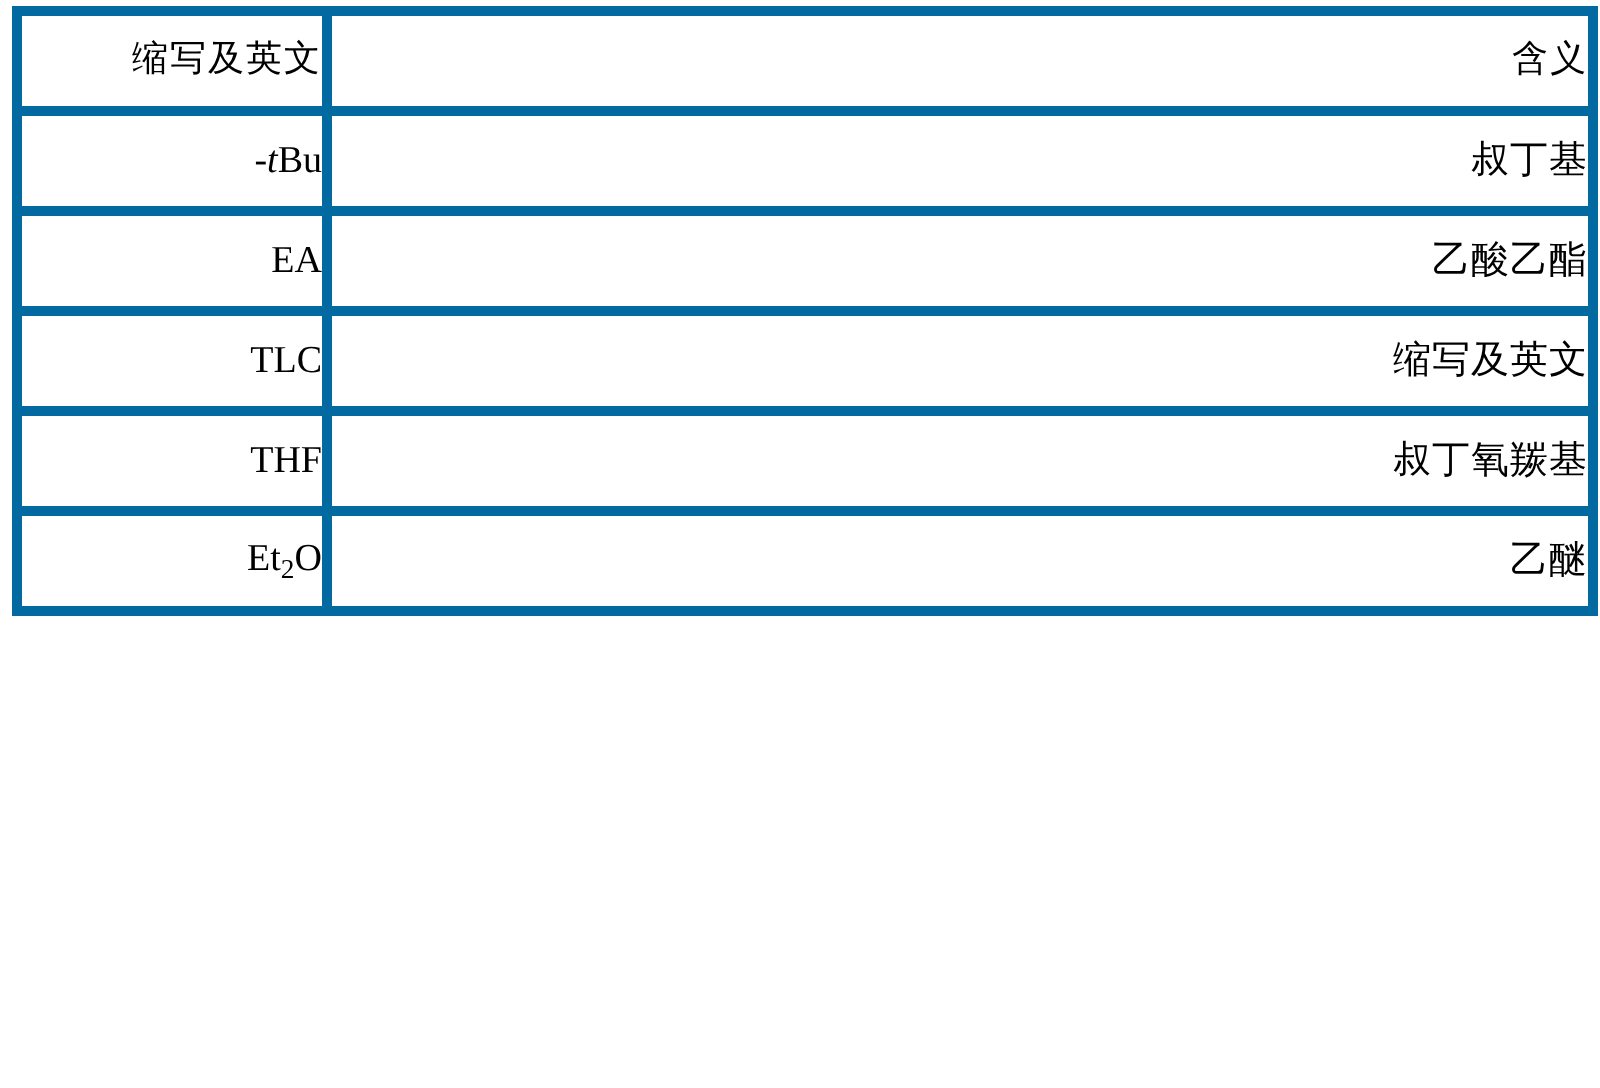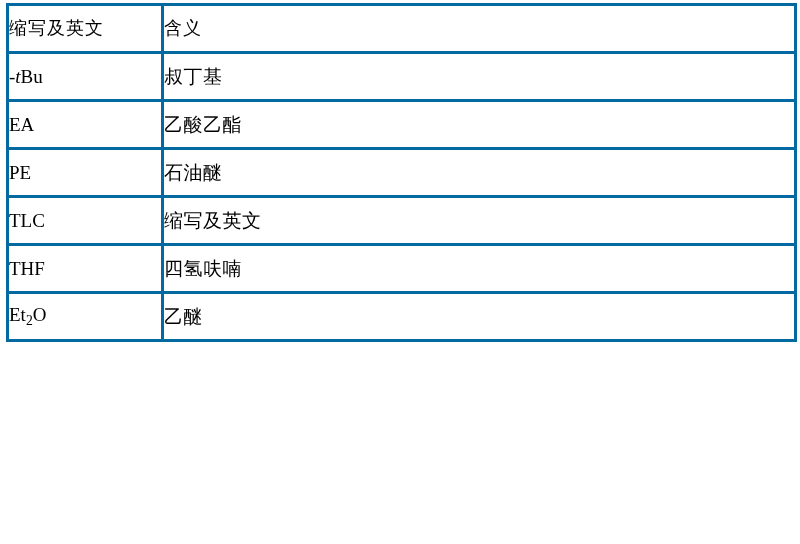--- a/index.html
+++ b/index.html
@@ -21,22 +21,22 @@
     background: #ffffff;
   }
   table.abbrev-table {
     border-collapse: collapse;
     width: 788px;
     margin: 3px 0 0 6px;
     table-layout: fixed;
   }
   table.abbrev-table td,
   table.abbrev-table th {
-    border: 3px solid #0369a1;
-    text-align: left;
+    border: 5px solid #0369a1;
+    text-align: right;
     vertical-align: middle;
     font-weight: normal;
     padding: 0;
     height: 45px;
     line-height: 1.15;
   }
   col.col-abbr { width: 155px; }
   col.col-meaning { width: 633px; }
 
   .cell-abbr {
@@ -82,36 +82,32 @@
       <tr>
         <td class="cell-abbr">-<span class="ital">t</span>Bu</td>
         <td class="cell-meaning">叔丁基</td>
       </tr>
 
       <tr>
         <td class="cell-abbr">EA</td>
         <td class="cell-meaning">乙酸乙酯</td>
       </tr>
 
-      <tr>
-        <td class="cell-abbr">PE</td>
-        <td class="cell-meaning">石油醚</td>
-      </tr>
 
 
 
 
       <tr>
         <td class="cell-abbr">TLC</td>
         <td class="cell-meaning">缩写及英文</td>
       </tr>
 
       <tr>
         <td class="cell-abbr">THF</td>
-        <td class="cell-meaning">四氢呋喃</td>
+        <td class="cell-meaning">叔丁氧羰基</td>
       </tr>
 
 
       <tr>
         <td class="cell-abbr">Et<sub>2</sub>O</td>
         <td class="cell-meaning">乙醚</td>
       </tr>
     </tbody>
   </table>
 </div>

